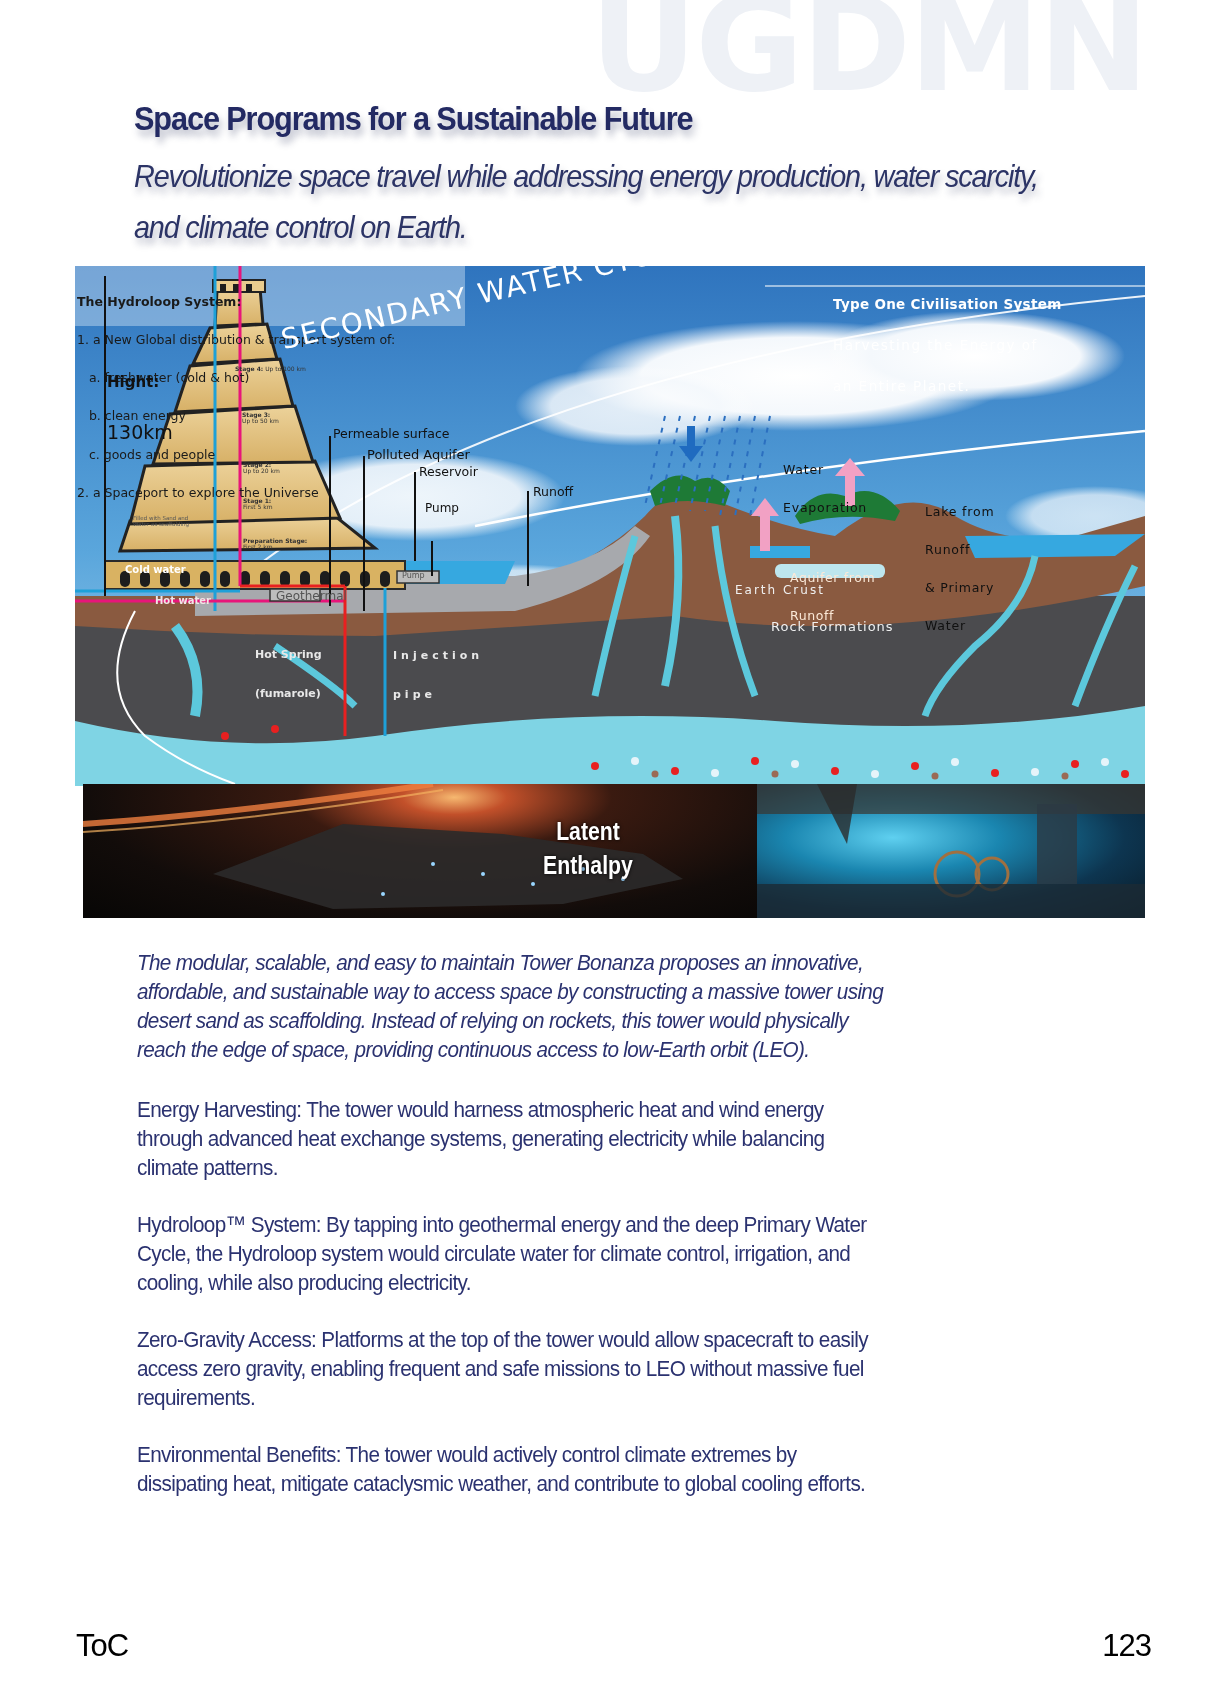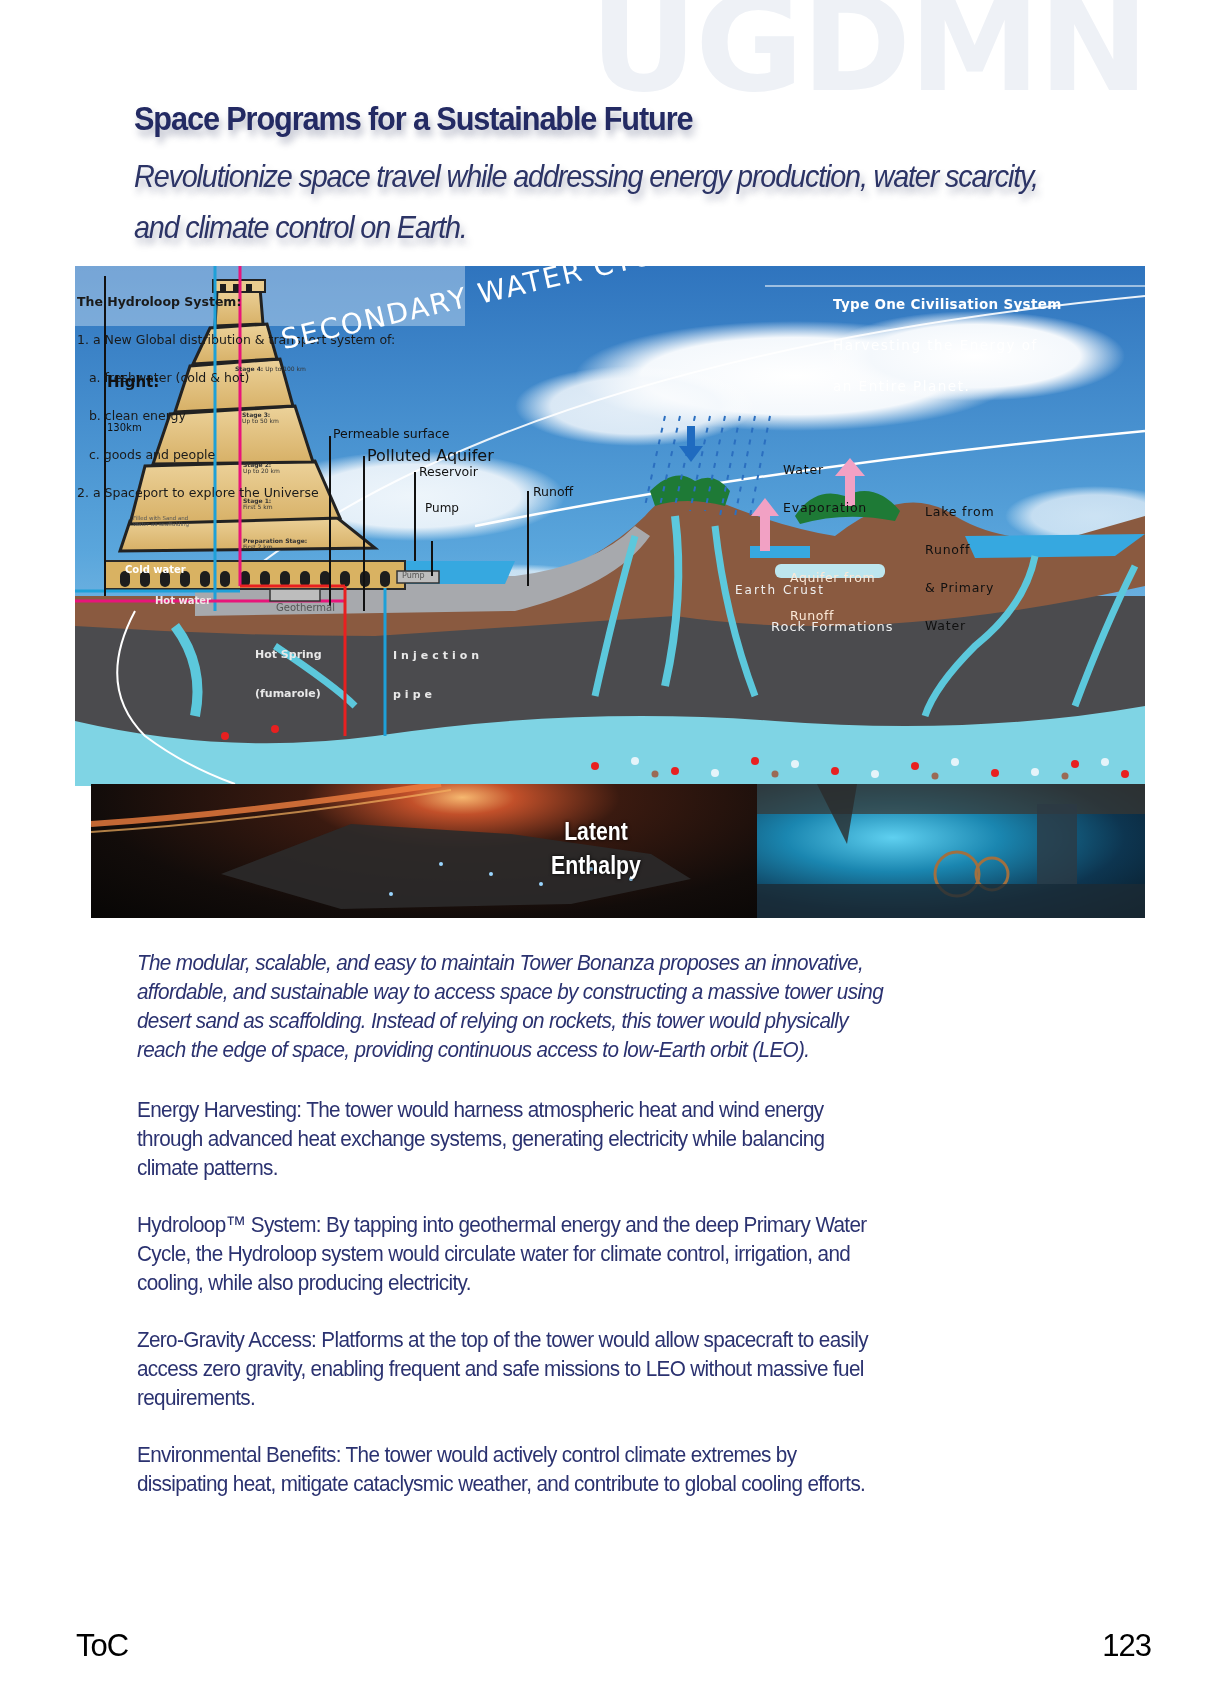--- a/index.html
+++ b/index.html
@@ -5,21 +5,21 @@
   html,body{margin:0;padding:0;background:#ffffff;}
   body{width:1227px;height:1699px;position:relative;overflow:hidden;font-family:"Liberation Sans",sans-serif;}
   .watermark{position:absolute;left:590px;top:-22px;font-family:"DejaVu Sans",sans-serif;font-weight:bold;font-size:132px;color:#eef1f6;letter-spacing:-2px;line-height:1;}
   .title{position:absolute;left:134px;top:100px;font-family:"Liberation Sans",sans-serif;font-weight:bold;font-size:33px;color:#232a63;letter-spacing:-1.2px;text-shadow:3px 6px 8px rgba(40,50,90,0.35);transform:scaleX(0.93);transform-origin:left top;}
   .subtitle{position:absolute;left:134px;top:151px;width:1040px;font-family:"Liberation Sans",sans-serif;font-style:italic;font-size:32px;line-height:51px;color:#2c3466;letter-spacing:-1.3px;text-shadow:3px 6px 8px rgba(40,50,90,0.35);transform:scaleX(0.9);transform-origin:left top;}
 
   .diagram{position:absolute;left:75px;top:266px;width:1070px;height:652px;overflow:hidden;background:#fff;}
   .diagram svg{position:absolute;left:0;top:0;}
   .d-text{position:absolute;font-family:"DejaVu Sans",sans-serif;line-height:1.02;white-space:pre;}
 
-  .img-left{position:absolute;left:16px;top:518px;width:675px;height:134px;background:radial-gradient(ellipse at 55% 10%,#f6b870 0%,#c2502a 10%,#3a1a10 30%,#120c0a 70%,#070605 100%);overflow:hidden;}
+  .img-left{position:absolute;left:8px;top:518px;width:675px;height:134px;background:radial-gradient(ellipse at 55% 10%,#f6b870 0%,#c2502a 10%,#3a1a10 30%,#120c0a 70%,#070605 100%);overflow:hidden;}
   .img-right{position:absolute;left:682px;top:518px;width:388px;height:134px;background:radial-gradient(ellipse at 35% 40%,#5fd0f0 0%,#1a86b0 30%,#0d3550 65%,#081620 100%);overflow:hidden;}
   .latent{position:absolute;left:430px;top:30px;width:150px;text-align:center;color:#fff;font-family:"Liberation Sans",sans-serif;font-weight:bold;font-size:25px;line-height:34px;transform:scaleX(0.85);text-shadow:0 0 4px #000;}
 
   .body-text{position:absolute;left:137px;width:940px;font-family:"Liberation Sans",sans-serif;font-size:22.5px;line-height:29px;color:#2b3270;letter-spacing:-0.7px;}
   .body-text p{margin:0;transform:scaleX(0.92);transform-origin:left top;width:1030px;}
 
   .footer{position:absolute;top:1628px;font-family:"Liberation Sans",sans-serif;font-weight:normal;font-size:31px;color:#000;letter-spacing:-1px;}
 </style>
 </head>
 <body>
@@ -200,37 +200,37 @@
     <div style="font-weight:bold;letter-spacing:0.3px;">Type One Civilisation System</div>
     <div>Harvesting the Energy of</div>
     <div>an Entire Planet.</div>
   </div>
 
   <div class="d-text" style="left:210px;top:60px;font-size:28px;color:#ffffff;letter-spacing:2px;transform:rotate(-13deg);transform-origin:left bottom;">SECONDARY WATER CYCLE</div>
 
 
   <div class="d-text" style="left:32px;top:76px;color:#111;">
     <div style="font-weight:bold;font-size:15px;">Hight:</div>
-    <div style="font-size:10px;">130km</div>
+    <div style="font-size:19px;">130km</div>
   </div>
 
   <div class="d-text" style="left:160px;top:100px;font-size:6px;color:#333;"><b>Stage 4:</b> <span>Up to 100 km</span></div>
   <div class="d-text" style="left:167px;top:146px;font-size:6px;color:#333;"><b>Stage 3:</b><br><span>Up to 50 km</span></div>
   <div class="d-text" style="left:168px;top:196px;font-size:6px;color:#333;"><b>Stage 2:</b><br><span>Up to 20 km</span></div>
   <div class="d-text" style="left:168px;top:232px;font-size:6px;color:#333;"><b>Stage 1:</b><br><span>First 5 km</span></div>
   <div class="d-text" style="left:168px;top:272px;font-size:6px;color:#333;"><b>Preparation Stage:</b><br><span>First 2 km</span></div>
   <div class="d-text" style="left:58px;top:250px;width:60px;font-size:5.5px;color:#555;white-space:normal;">Filled with Sand and Water as scaffolding</div>
 
   <div class="d-text" style="left:258px;top:162px;font-size:12.5px;color:#111;">Permeable surface</div>
-  <div class="d-text" style="left:292px;top:182px;font-size:16px;color:#111;text-align:right;">Polluted Aquifer</div>
+  <div class="d-text" style="left:292px;top:182px;font-size:13px;color:#111;text-align:right;">Polluted Aquifer</div>
   <div class="d-text" style="left:344px;top:200px;font-size:12.5px;color:#111;">Reservoir</div>
   <div class="d-text" style="left:350px;top:236px;font-size:12px;color:#111;">Pump</div>
   <div class="d-text" style="left:327px;top:306px;font-size:8px;color:#555;">Pump</div>
   <div class="d-text" style="left:458px;top:220px;font-size:12.5px;color:#111;">Runoff</div>
-  <div class="d-text" style="left:201px;top:337px;font-size:10px;color:#555;">Geothermal</div>
+  <div class="d-text" style="left:201px;top:324px;font-size:12px;color:#555;">Geothermal</div>
   <div class="d-text" style="left:50px;top:299px;font-size:10px;font-weight:bold;color:#fff;">Cold water</div>
   <div class="d-text" style="left:80px;top:330px;font-size:10px;font-weight:bold;color:#f0e6e6;">Hot water</div>
 
   <div class="d-text" style="left:180px;top:356px;font-size:11px;font-weight:bold;color:#e8e8e8;line-height:13px;">
     <div>Hot Spring</div>
     <div>(fumarole)</div>
   </div>
   <div class="d-text" style="left:318px;top:357px;font-size:11px;font-weight:bold;color:#e8e8e8;letter-spacing:4px;line-height:13px;">
     <div>Injection</div>
     <div>pipe</div>

